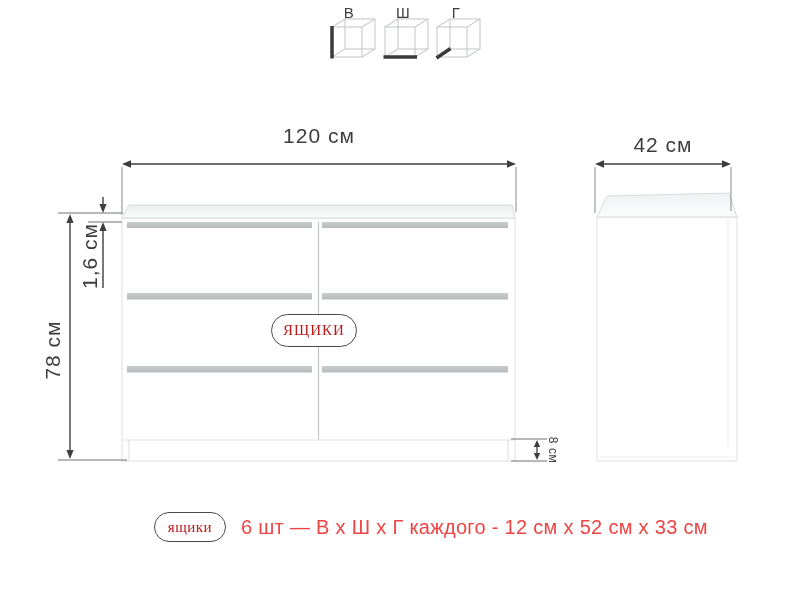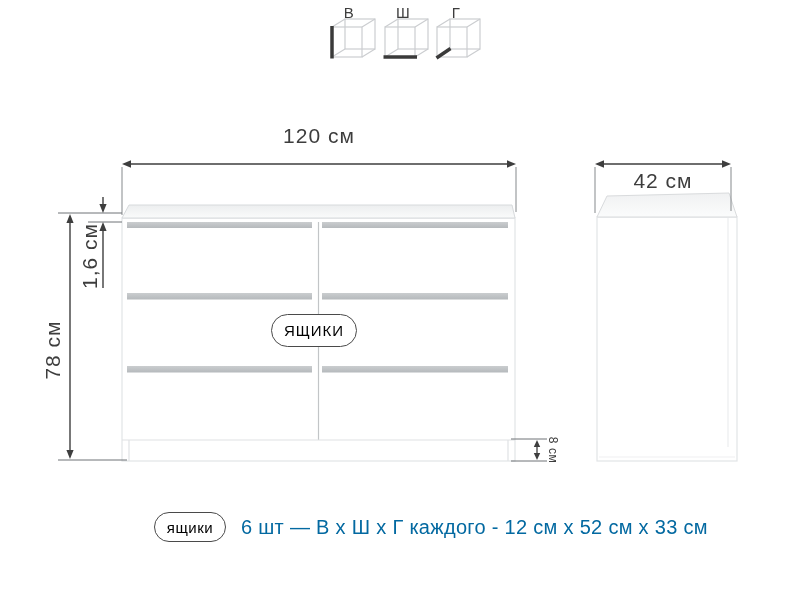--- a/index.html
+++ b/index.html
@@ -11,25 +11,25 @@
   .lbl{position:absolute;white-space:nowrap;color:#3d3d3d;}
   .legend-lbl{font-size:15px;transform:translateX(-50%);letter-spacing:.5px;}
   .dim-lbl{font-size:21px;letter-spacing:1px;}
   .dim-h{transform:translateX(-50%);}
   .rot-ccw{transform:translate(-50%,-50%) rotate(-90deg);}
   .rot-cw{transform:translate(-50%,-50%) rotate(90deg);}
   .dim-small{font-size:12px;letter-spacing:.5px;}
   .pill{
     position:absolute;display:flex;align-items:center;justify-content:center;
     background:#fff;border:1.5px solid #4a4a4a;border-radius:20px;
-    color:#000000;letter-spacing:1px;
+    color:#b91c1c;letter-spacing:1px;font-family:Liberation Serif, serif;
   }
   .pill-main{left:271px;top:314px;width:84px;height:31px;font-size:15px;}
   .pill-caption{left:154px;top:512px;width:70px;height:28px;font-size:15px;letter-spacing:.5px;}
-  .caption-text{left:241px;top:516px;font-size:20px;letter-spacing:.3px;color:#0369a1;}
+  .caption-text{left:241px;top:516px;font-size:20px;letter-spacing:.3px;color:#ef4444;}
 </style>
 </head>
 <body>
 
 <div class="canvas">
 
   <svg width="800" height="599" viewBox="0 0 800 599">
     <defs>
       <linearGradient id="gTop" x1="0" y1="0" x2="0" y2="1">
         <stop offset="0" stop-color="#eceeef"></stop>
@@ -137,21 +137,21 @@
       <polygon points="537,440 533.8,447 540.2,447" fill="#3e3e3e"></polygon>
       <polygon points="537,460 533.8,453 540.2,453" fill="#3e3e3e"></polygon>
     </g>
   </svg>
 
   <span class="lbl legend-lbl" style="left:349px;top:4px;">В</span>
   <span class="lbl legend-lbl" style="left:403px;top:4px;">Ш</span>
   <span class="lbl legend-lbl" style="left:456px;top:4px;">Г</span>
 
   <span class="lbl dim-lbl dim-h" style="left:319px;top:124px;">120 см</span>
-  <span class="lbl dim-lbl dim-h" style="left:663px;top:133px;margin-top:36px;">42 см</span>
+  <span class="lbl dim-lbl dim-h" style="left:663px;top:133px;">42 см</span>
   <span class="lbl dim-lbl rot-ccw" style="left:53px;top:350px;">78 см</span>
   <span class="lbl dim-lbl rot-ccw" style="left:90px;top:256px;">1,6 см</span>
   <span class="lbl dim-small rot-cw" style="left:553px;top:450px;">8 см</span>
 
   <div class="pill pill-main">
     <span>ЯЩИКИ</span>
   </div>
 
   <div class="pill pill-caption">
     <span>ящики</span>

